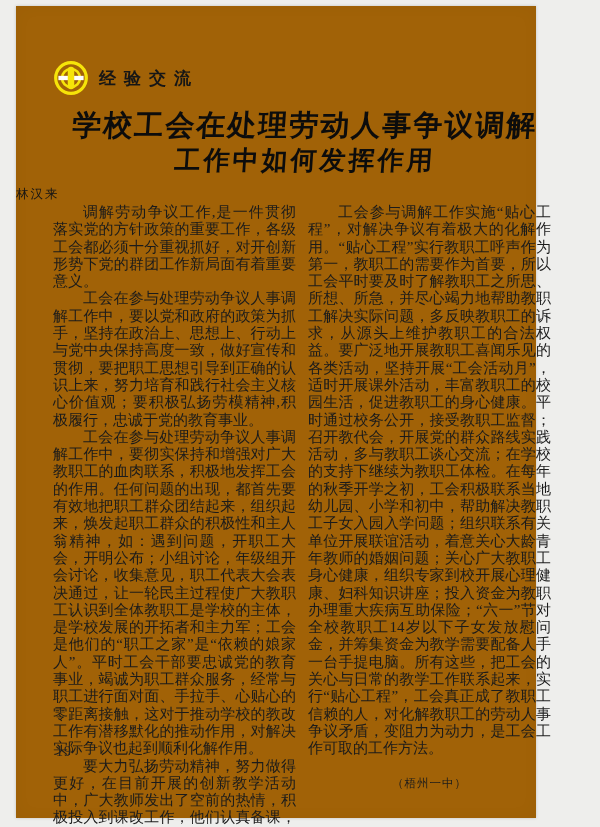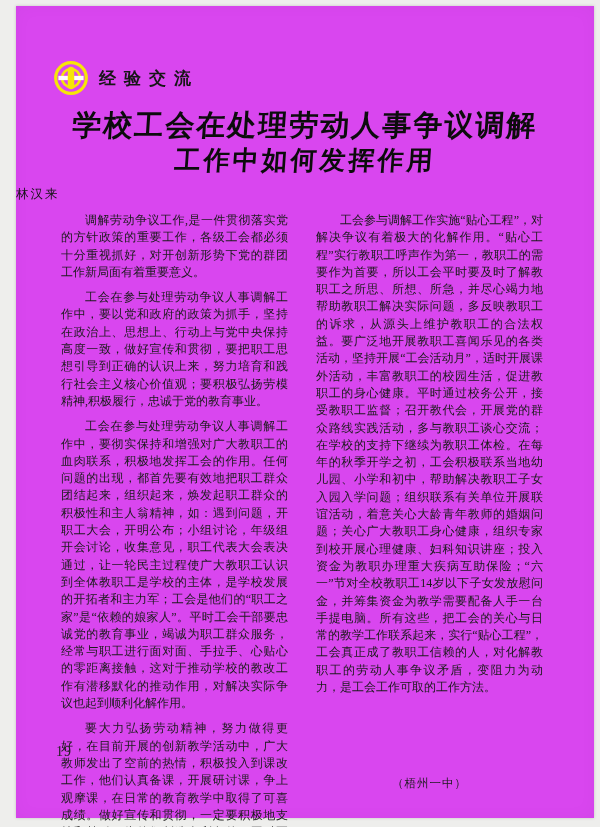--- a/index.html
+++ b/index.html
@@ -4,22 +4,22 @@
 <style>
   html,body{margin:0;padding:0;}
   body{
     width:600px;height:827px;
     background:#eeeeec;
     font-family:"Liberation Serif","DejaVu Serif",serif;
     position:relative;
     overflow:hidden;
   }
   .scan-page{
-    position:absolute;left:16px;top:6px;width:578px;height:812px;
-    background:#d946ef;
+    position:absolute;left:16px;top:6px;width:520px;height:812px;
+    background:#a16207;
     box-shadow:0 0 3px rgba(0,0,0,.18), inset 0 0 18px rgba(0,0,0,.03);
   }
   
   .header{
     position:absolute;left:37px;top:52px;height:40px;
     display:flex;align-items:center;gap:10px;
   }
   .logo{width:36px;height:36px;display:block;}
   .section-label{
     font-family:"Liberation Sans","DejaVu Sans",sans-serif;
@@ -42,21 +42,21 @@
     position:absolute;left:0;top:180px;width:578px;text-align:left;
     font-size:12.5px;color:#141414;letter-spacing:2px;
   }
   
   .body-columns{
     position:absolute;left:37px;top:198px;width:498px;
     display:flex;gap:12px;
   }
   .col{width:243px;color:#1b1b1b;}
   .col p{
-    margin:8px;font-size:12px;line-height:17.3px;
+    margin:0;font-size:15px;line-height:17.3px;
     text-align:justify;letter-spacing:0px;
     word-break:break-all;
   }
   .col p.indent{text-indent:2em;}
   .attribution{
     font-size:11.5px;line-height:17.3px;text-align:center;color:#1b1b1b;
     margin-top:-17.3px;letter-spacing:1px;
   }
   .page-number{
     position:absolute;left:40px;top:738px;

